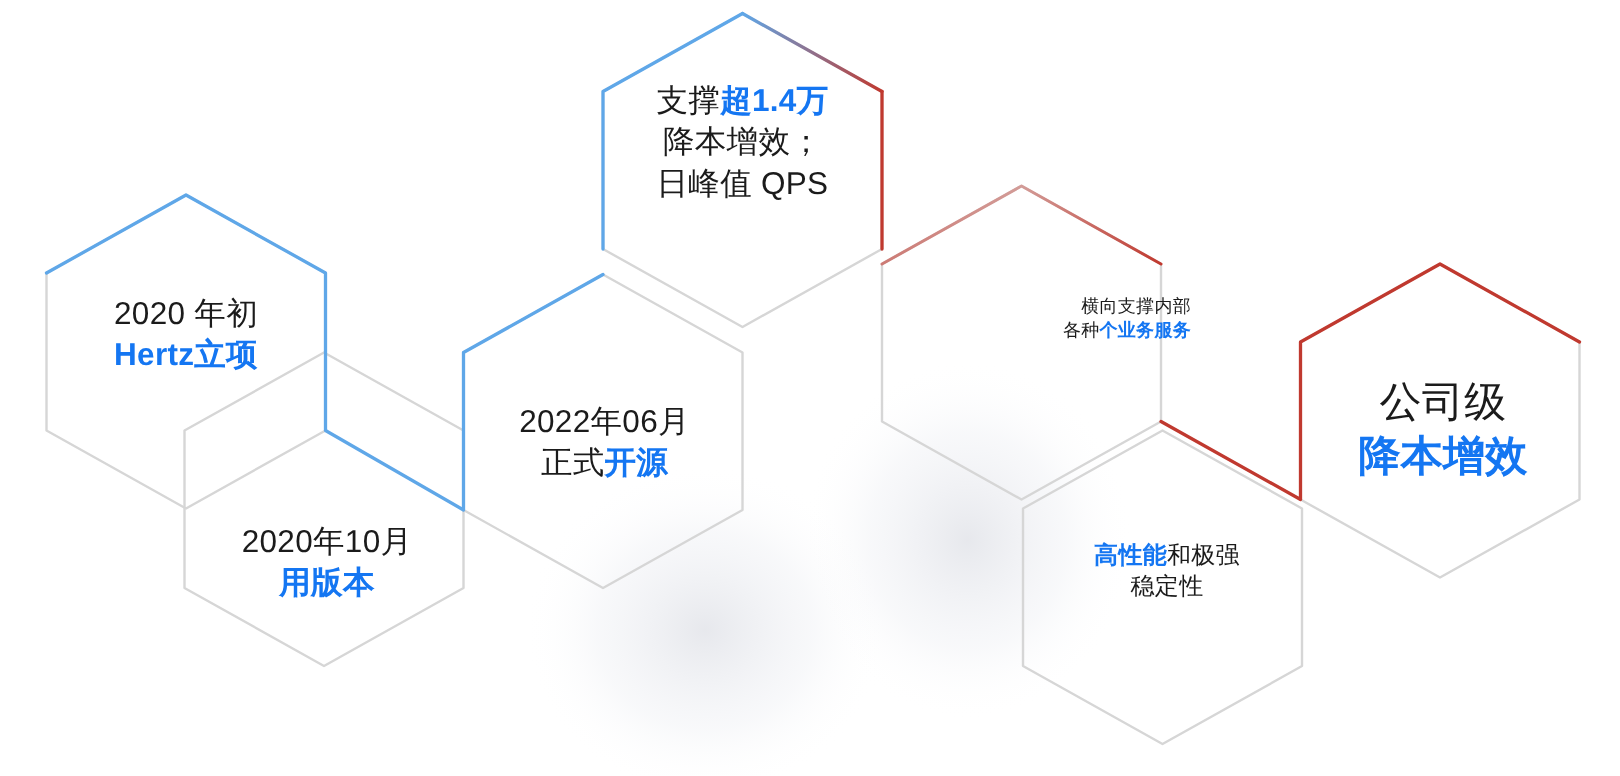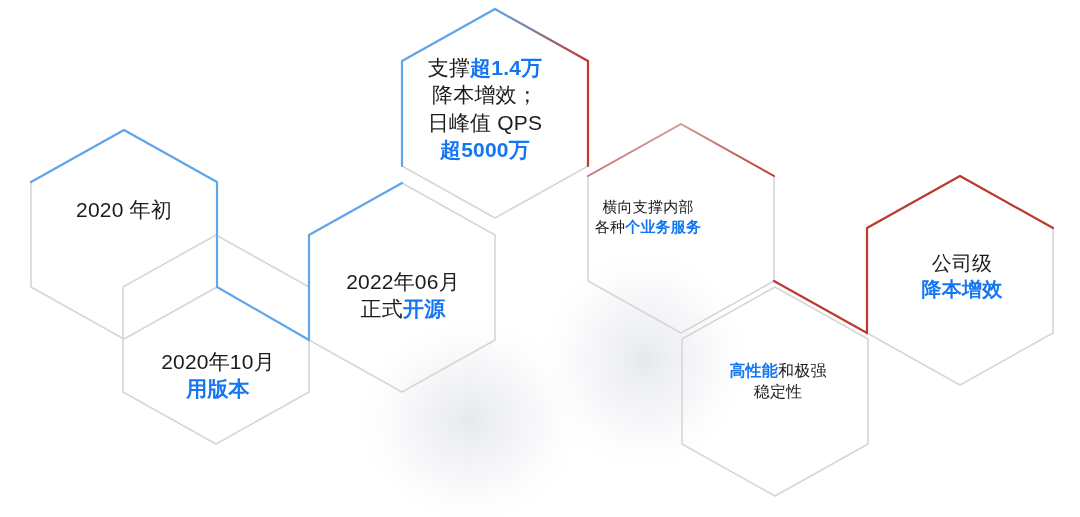--- a/index.html
+++ b/index.html
@@ -35,24 +35,24 @@
     color: #1476f2;
     font-weight: 700;
   }
   .hex-label .pl {
     color: #1b1b1b;
     font-weight: 400;
   }
   .lbl-1 { left: 34px;  top: 196px; width: 180px; font-size: 21px; text-align: center; }
   .lbl-2 { left: 128px; top: 348px; width: 180px; font-size: 21px; }
   .lbl-3 { left: 313px; top: 268px; width: 180px; font-size: 21px; }
-  .lbl-4 { left: 392px; top: 54px;  width: 186px; font-size: 21px; }
-  .lbl-5 { left: 558px; top: 197px; width: 180px; font-size: 15px; }
+  .lbl-4 { left: 402px; top: 54px;  width: 186px; font-size: 21px; }
+  .lbl-5 { left: 614px; top: 197px; width: 180px; font-size: 12px; text-align: right; }
   .lbl-6 { left: 688px; top: 361px; width: 180px; font-size: 16px; }
-  .lbl-7 { left: 872px; top: 250px; width: 180px; font-size: 20px; }
+  .lbl-7 { left: 872px; top: 250px; width: 180px; font-size: 28px; }
 </style>
 </head>
 <body>
 
 <div id="stage">
 
   <svg id="hexsvg" viewBox="0 0 1080 517">
     <defs>
       <linearGradient id="gradBlueRed" x1="0" y1="0" x2="1" y2="0">
         <stop offset="0%" stop-color="#5fa7e8"></stop>
@@ -96,34 +96,34 @@
 
     <path fill="none" stroke="url(#gradGrayRed)" stroke-width="2.0" stroke-linejoin="round" stroke-linecap="round" d="M 588,176 L 681,124 L 774,176"></path>
 
     <path fill="none" stroke="url(#gradRedFadeDown)" stroke-width="2.0" stroke-linejoin="round" stroke-linecap="round" d="M 774,176 L 774,281"></path>
 
     <path fill="none" stroke="#c0392f" stroke-width="2.2" stroke-linejoin="round" stroke-linecap="round" d="M 774,281 L 867,333 L 867,228 L 960,176 L 1053,228"></path>
   </svg>
 
   <div class="hex-label lbl-1">
       <div><span class="pl">2020 年初</span></div>
+      <div><span class="hi">Hertz立项</span></div>
     </div>
   <div class="hex-label lbl-2">
       <div><span class="pl">2020年10月</span></div>
       <div><span class="hi">用版本</span></div>
     </div>
   <div class="hex-label lbl-3">
       <div><span class="pl">2022年06月</span></div>
       <div><span class="pl">正式</span><span class="hi">开源</span></div>
     </div>
   <div class="hex-label lbl-4">
       <div><span class="pl">支撑</span><span class="hi">超1.4万</span></div>
       <div><span class="pl">降本增效；</span></div>
       <div><span class="pl">日峰值 QPS</span></div>
-      <div><span class="hi">超5000万</span></div>
     </div>
   <div class="hex-label lbl-5">
       <div><span class="pl">横向支撑内部</span></div>
       <div><span class="pl">各种</span><span class="hi">个业务服务</span></div>
     </div>
   <div class="hex-label lbl-6">
       <div><span class="hi">高性能</span><span class="pl">和极强</span></div>
       <div><span class="pl">稳定性</span></div>
     </div>
   <div class="hex-label lbl-7">

